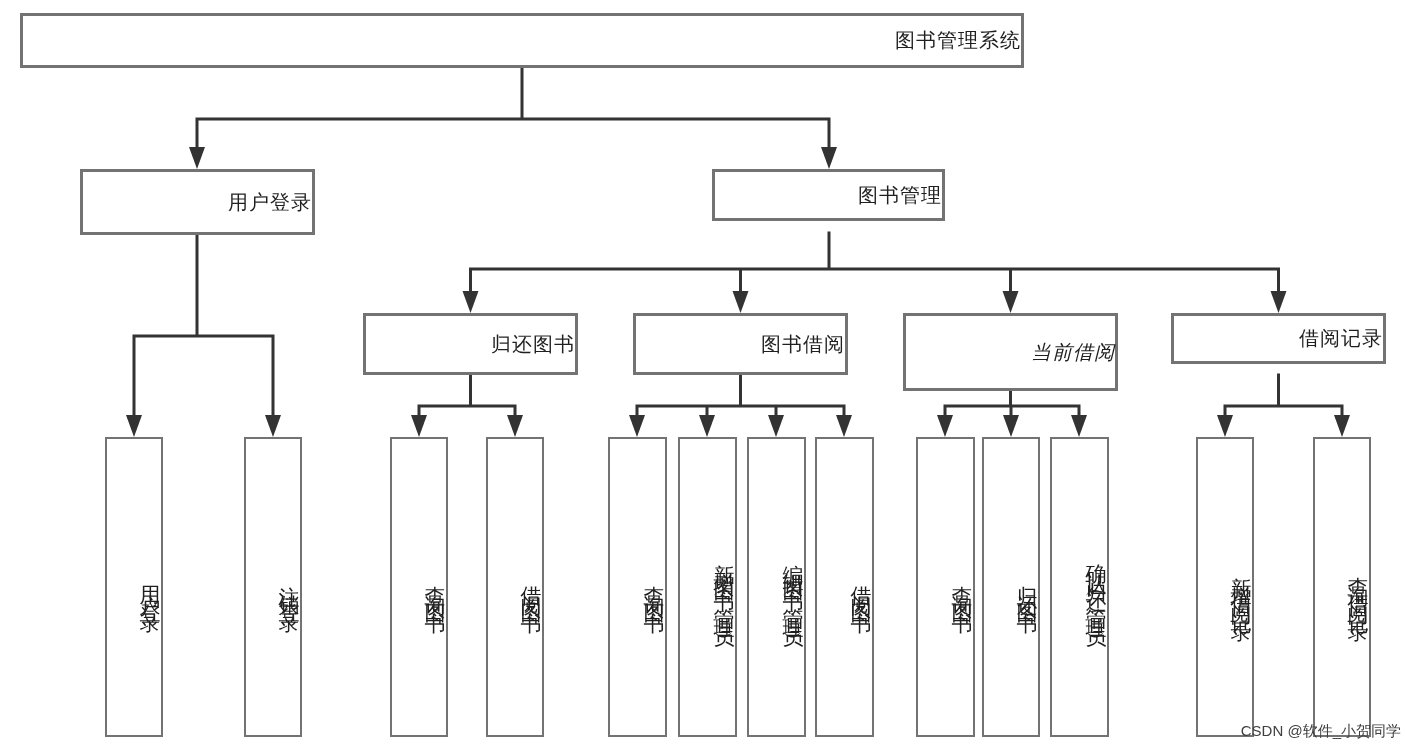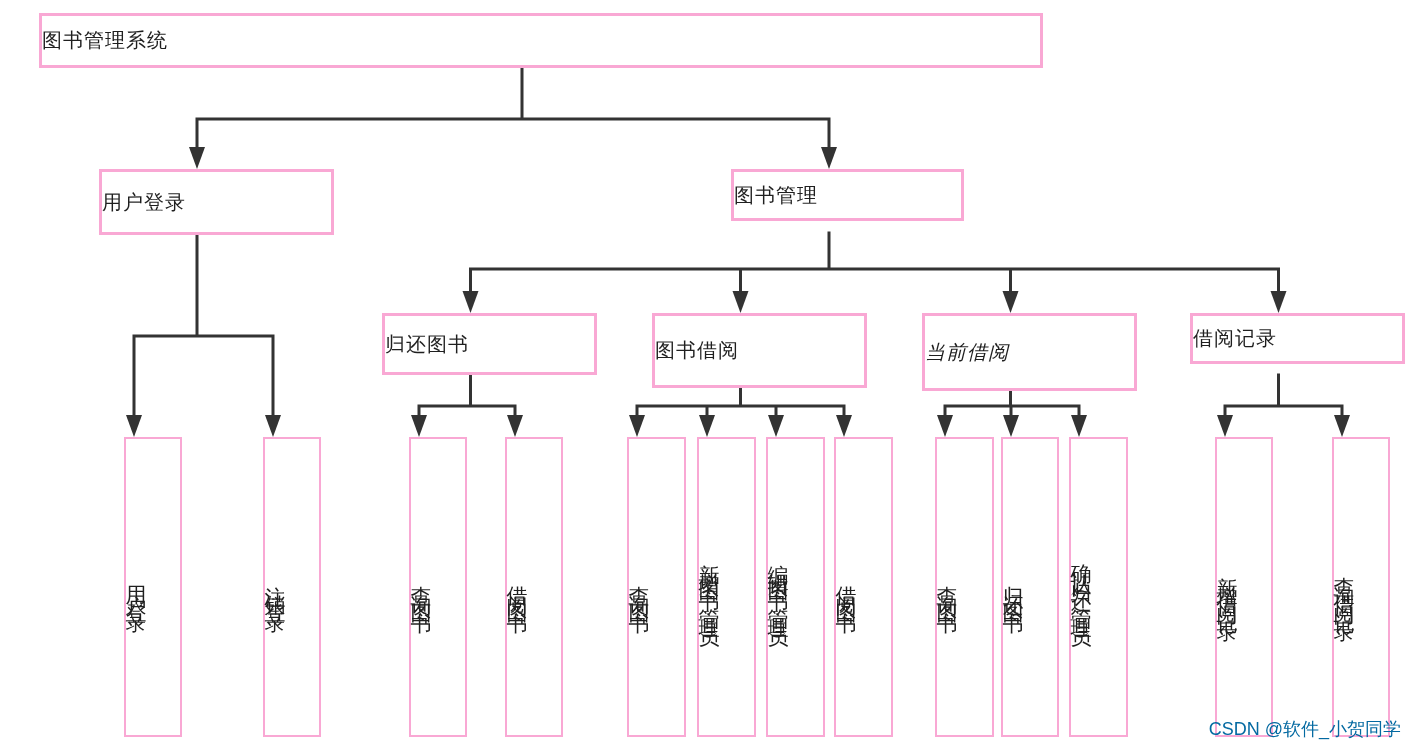--- a/index.html
+++ b/index.html
@@ -8,45 +8,44 @@
     width: 1405px;
     height: 747px;
     background: #ffffff;
     font-family: "Liberation Sans", "DejaVu Sans", sans-serif;
     overflow: hidden;
   }
   .connectors { position: absolute; left: 0; top: 0; z-index: 1; }
   .box {
     position: absolute;
     background: #ffffff;
-    border: 3px solid #f9a8d4;
+    border: 3px solid #737373;
     box-sizing: border-box;
     display: flex;
     align-items: center;
-    justify-content: flex-start;
+    justify-content: flex-end;
     color: #1f1f1f;
     z-index: 2;
-    margin-left: 19px;
   }
   .h-label { font-size: 20px; letter-spacing: 1px; white-space: nowrap; }
   .leaf { border-width: 2.5px; }
   .v-text {
     writing-mode: vertical-rl;
     text-orientation: mixed;
     font-size: 21px;
     line-height: 1;
     letter-spacing: 9px;
     white-space: nowrap;
   }
   .watermark {
     position: absolute;
     right: 4px;
     bottom: 6px;
-    font-size: 18px;
-    color: #0369a1;
+    font-size: 15px;
+    color: #404040;
     z-index: 3;
     white-space: nowrap;
   }
 </style>
 </head>
 <body>
 
 <div class="canvas">
 
   <svg class="connectors" width="1405" height="747" viewBox="0 0 1405 747">
@@ -89,21 +88,21 @@
   <div class="box" style="left:80px; top:169px; width:235px; height:66px;">
     <span class="h-label">用户登录</span>
   </div>
   <div class="box" style="left:712px; top:169px; width:233px; height:52px;">
     <span class="h-label">图书管理</span>
   </div>
 
   <div class="box" style="left:363px; top:313px; width:215px; height:62px;">
     <span class="h-label">归还图书</span>
   </div>
-  <div class="box" style="left:633px; top:313px; width:215px; height:75px;">
+  <div class="box" style="left:633px; top:313px; width:215px; height:62px;">
     <span class="h-label">图书借阅</span>
   </div>
   <div class="box" style="left:903px; top:313px; width:215px; height:78px;font-style:italic;">
     <span class="h-label">当前借阅</span>
   </div>
   <div class="box" style="left:1171px; top:313px; width:215px; height:51px;">
     <span class="h-label">借阅记录</span>
   </div>
 
   <div class="box leaf" style="left:105px; top:437px; width:58px; height:300px;">

